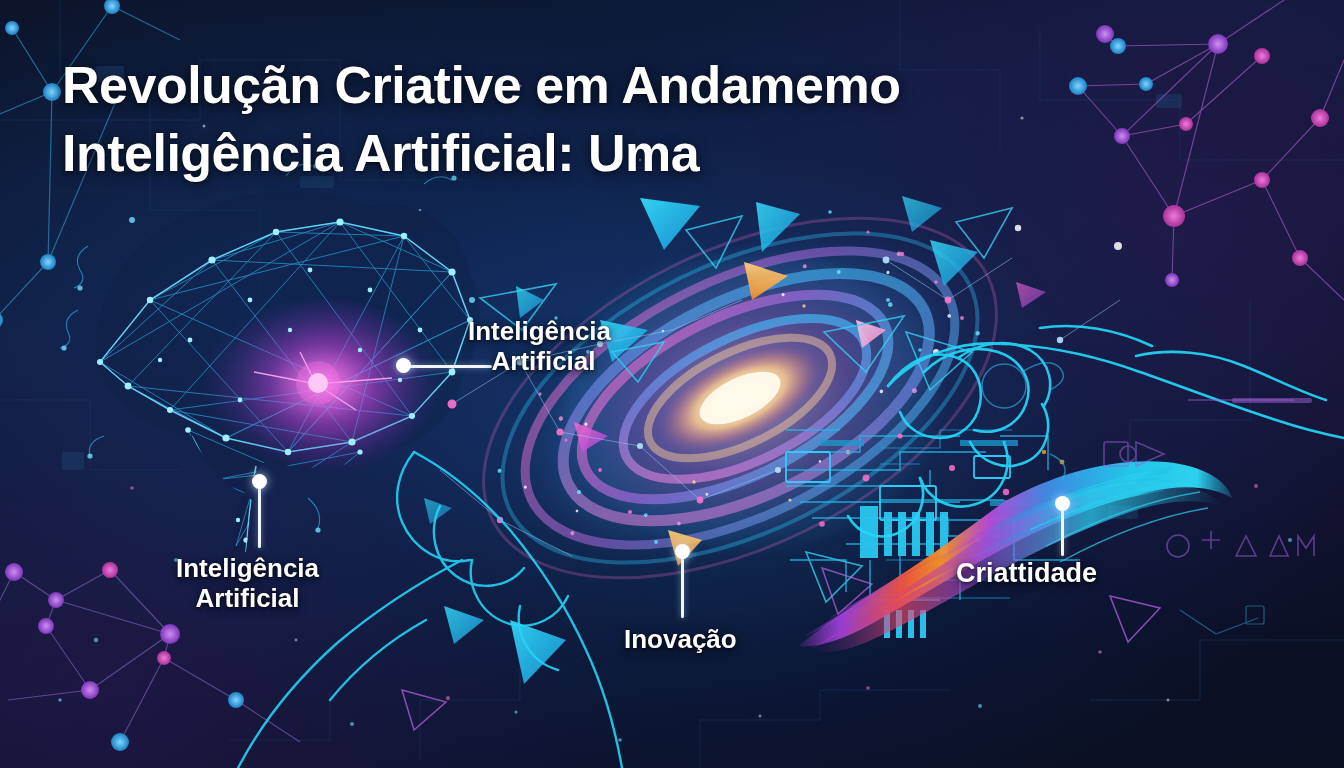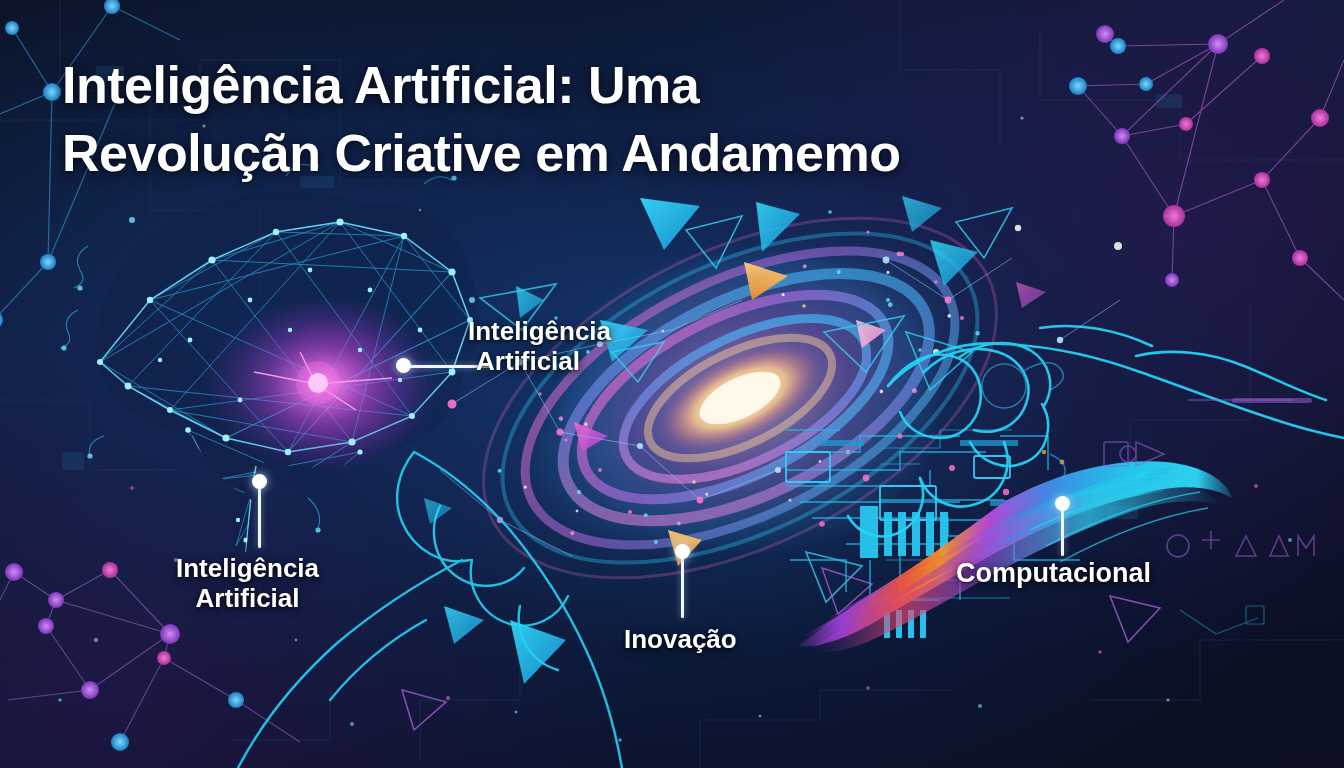--- a/index.html
+++ b/index.html
@@ -32,21 +32,21 @@
   }
   #title .l{ display:block; white-space:nowrap; }
 
   
   .callout{ position:absolute; z-index:70; }
   .callout .txt{
     color:#ffffff; font-weight:700; line-height:1.16;
     text-shadow:0 2px 10px rgba(0,0,0,0.72), 0 1px 3px rgba(0,0,0,0.6);
     white-space:nowrap;
   }
-  .callout .txt span{ display:block; }
+  .callout .txt span{ display:block;text-align:center; }
   .lead{ position:absolute; background:#f2f7ff; border-radius:2px;
          box-shadow:0 0 6px rgba(180,215,255,0.55); }
   .lead.v{ width:3px; }
   .lead.h{ height:3px; }
   .dot{
     position:absolute; width:15px; height:15px; border-radius:50%;
     background:#ffffff; box-shadow:0 0 10px rgba(190,225,255,0.85);
   }
 
   
@@ -642,22 +642,22 @@
         <circle cx="448" cy="698" r="2"></circle>
           <circle cx="868" cy="688" r="1.8"></circle>
         <circle cx="1256" cy="486" r="2"></circle>
           <circle cx="132" cy="488" r="1.8"></circle>
         <circle cx="1100" cy="652" r="1.8"></circle>
       </g>
     </svg>
   </div>
 
   <div id="title">
+    <span class="l">Revoluçãn Criative em Andamemo</span>
     <span class="l">Inteligência Artificial: Uma</span>
-    <span class="l">Revoluçãn Criative em Andamemo</span>
   </div>
 
   <div class="callout" id="co-ai-brain">
     <div class="txt">
       <span>Inteligência</span>
       <span>Artificial</span>
     </div>
   </div>
   <div class="lead h" style="left:408px; top:365px; width:84px;"></div>
   <div class="dot" style="left:396px; top:358px;"></div>
@@ -674,19 +674,19 @@
   <div class="callout" id="co-inov">
     <div class="txt">
       <span>Inovação</span>
     </div>
   </div>
   <div class="lead v" style="left:681px; top:556px; height:62px;"></div>
   <div class="dot" style="left:675px; top:544px;"></div>
 
   <div class="callout" id="co-criat">
     <div class="txt">
-      <span>Computacional</span>
+      <span>Criattidade</span>
     </div>
   </div>
   <div class="lead v" style="left:1061px; top:508px; height:48px;"></div>
   <div class="dot" style="left:1055px; top:496px;"></div>
 
 </div>
 
 </body></html>

